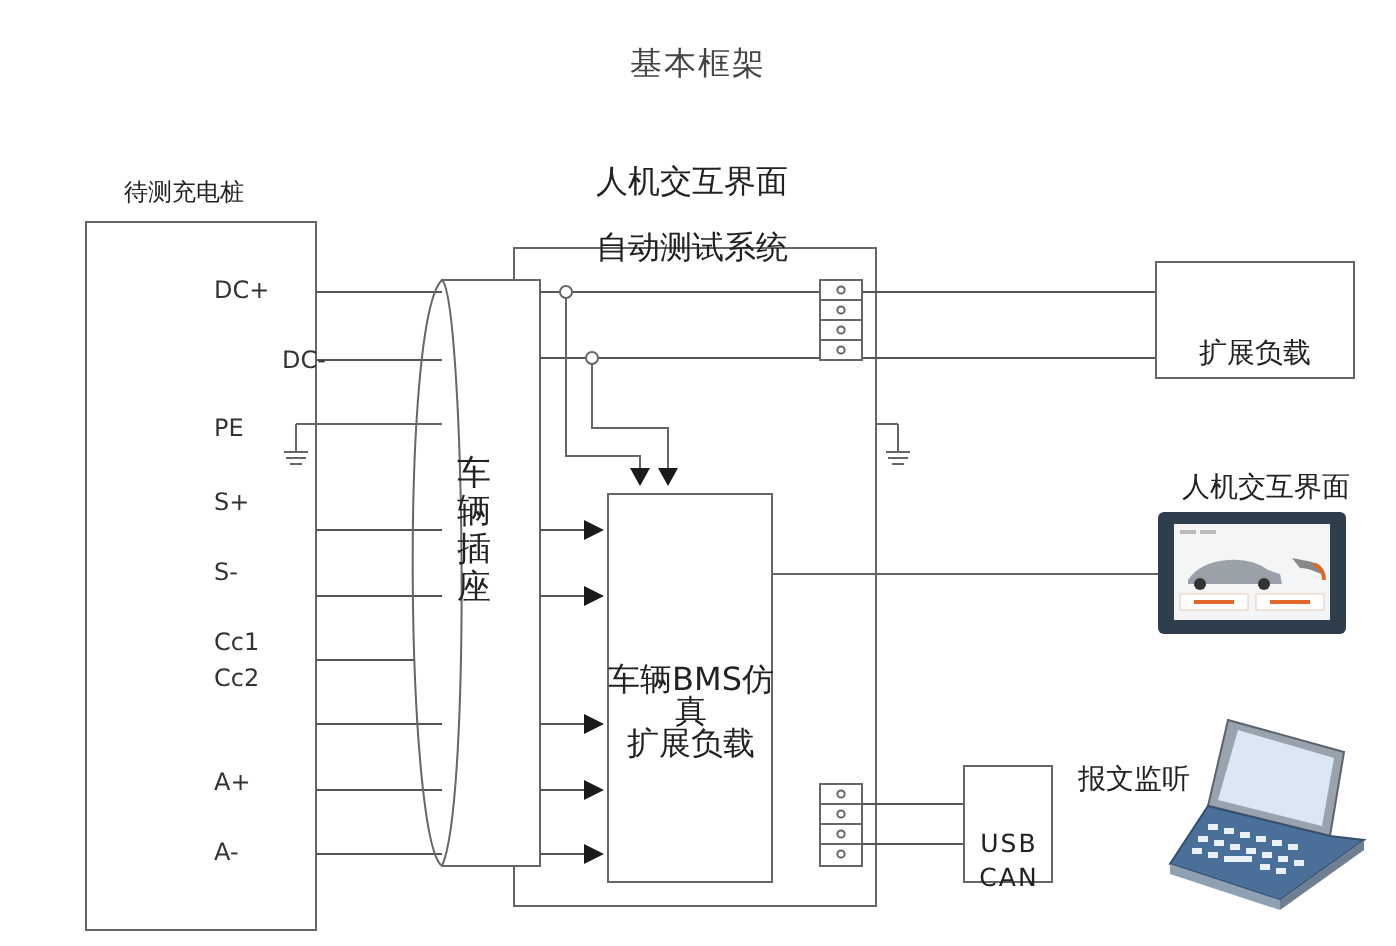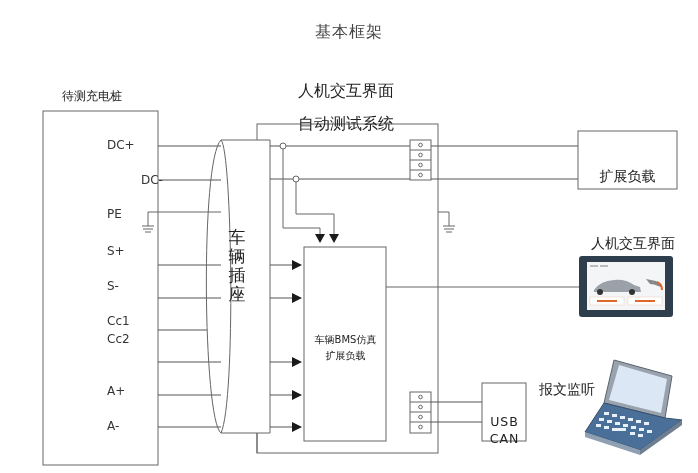--- a/index.html
+++ b/index.html
@@ -5,21 +5,21 @@
   html, body { margin: 0; padding: 0; background: #ffffff; }
   body { width: 698px; height: 473px; position: relative; overflow: hidden;
          font-family: "DejaVu Sans", "Liberation Sans", sans-serif; color: #333; }
   .abs { position: absolute; }
   svg#wires { position: absolute; left: 0; top: 0; }
   .title { left: 0; width: 698px; top: 22px; text-align: center; font-size: 16px; color: #444; letter-spacing: 1px; }
   .label-cn { font-size: 15px; color: #222; white-space: nowrap; }
   .pin { font-size: 12px; color: #333; left: 107px; white-space: nowrap; }
   .box-text { font-size: 13px; color: #222; text-align: center; }
   .socket-text { left: 226px; top: 228px; width: 22px; font-size: 17px; line-height: 19px; color: #222; text-align: center; }
-  .bms-text { left: 304px; width: 83px; top: 332px; font-size: 10px; line-height: 16px; text-align: center; color: #222; }
+  .bms-text { left: 304px; width: 83px; top: 332px; font-size: 16px; line-height: 16px; text-align: center; color: #222; }
   .usbcan { left: 482px; top: 392px; width: 45px; font-size: 12.5px; line-height: 17px; text-align: center; color: #222; letter-spacing: 1px; margin-top: 21px; }
 </style>
 </head>
 <body>
 
 <svg id="wires" width="698" height="473" viewBox="0 0 698 473">
 
   <rect x="43" y="111" width="115" height="354" fill="#fff" stroke="#666" stroke-width="1"></rect>
 
   <rect x="257" y="124" width="181" height="329" fill="none" stroke="#666" stroke-width="1"></rect>

